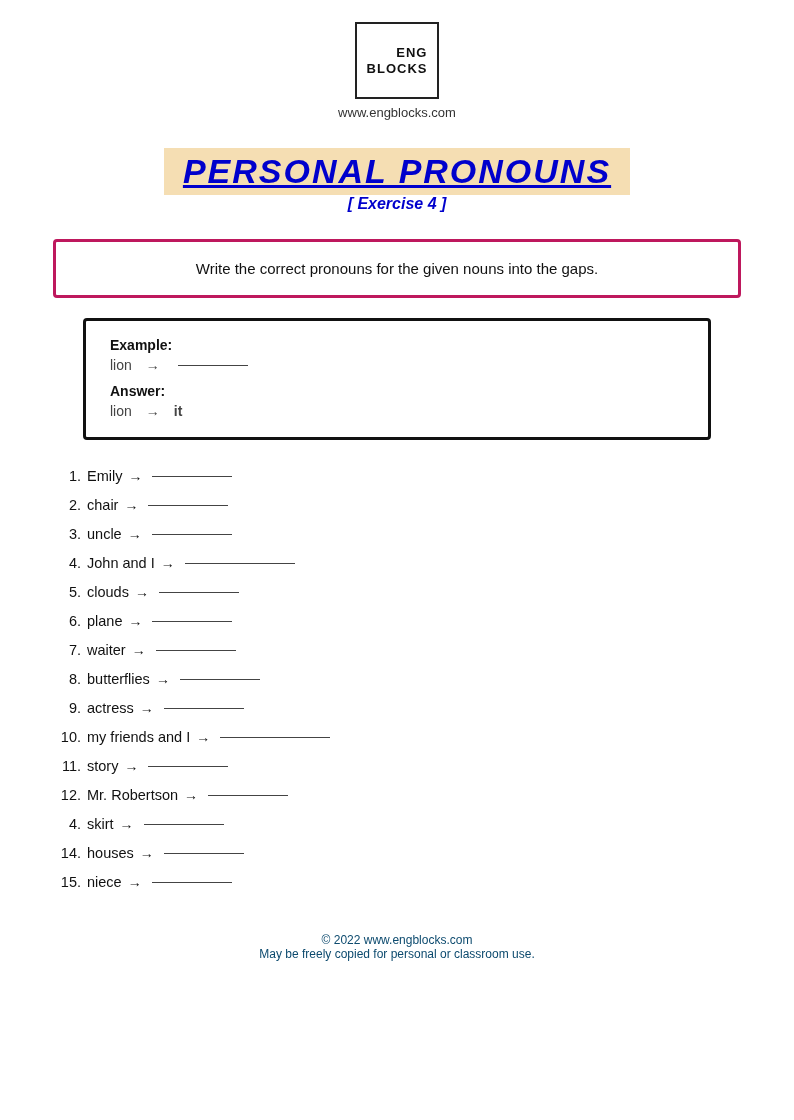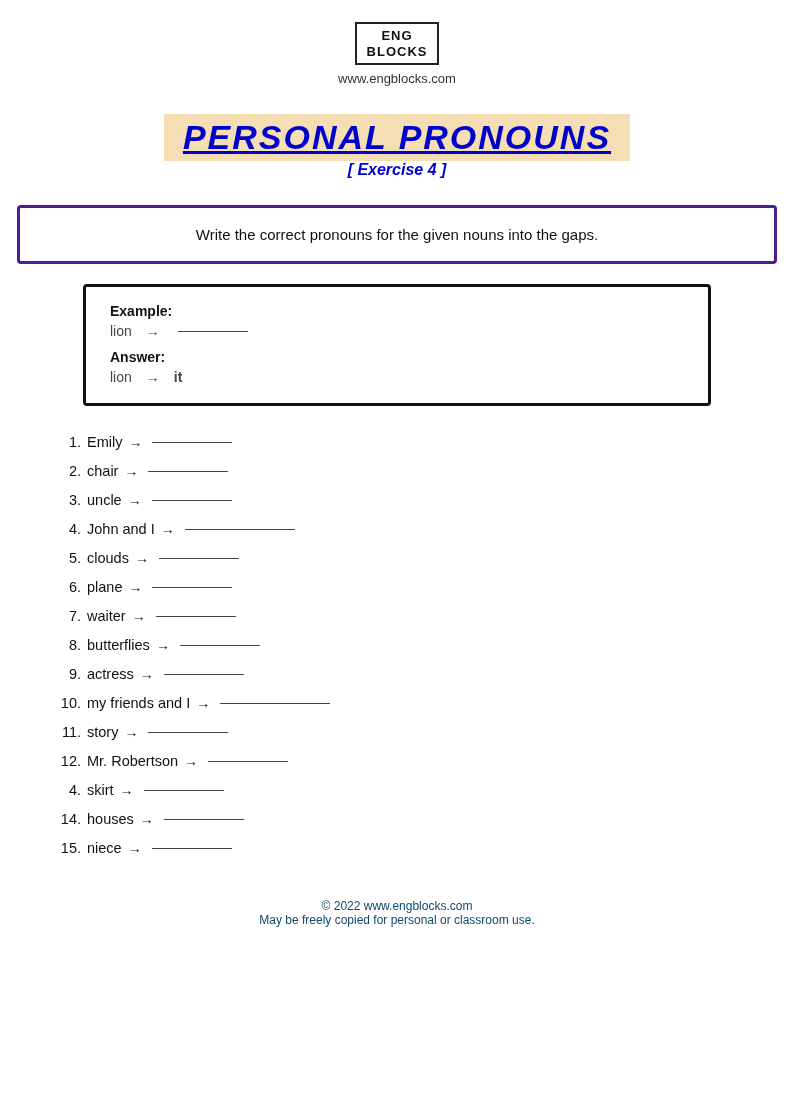--- a/index.html
+++ b/index.html
@@ -26,22 +26,22 @@
     .header {
       display: flex;
       flex-direction: column;
       align-items: center;
       margin-top: 22px;
       margin-bottom: 10px;
     }
 
     .logo-box {
       border: 2.5px solid #222;
-      padding: 4px 10px;
-      text-align: center;
+      padding: 21px 10px;
+      text-align: right;
       line-height: 1.2;
       margin-bottom: 4px;
     }
 
     .logo-eng {
       font-size: 13px;
       font-weight: bold;
       color: #111;
       letter-spacing: 1px;
     }
@@ -81,22 +81,22 @@
 
     .subtitle {
       color: #0000cc;
       font-size: 16px;
       font-style: italic;
       font-weight: bold;
     }
 
     
     .instruction-box {
-      width: 760px;
-      border: 3px solid #4c1d95;
+      width: 688px;
+      border: 3px solid #be185d;
       border-radius: 4px;
       text-align: center;
       padding: 18px 30px;
       margin-top: 22px;
       margin-bottom: 20px;
       font-size: 15px;
       color: #111;
     }
 
     

